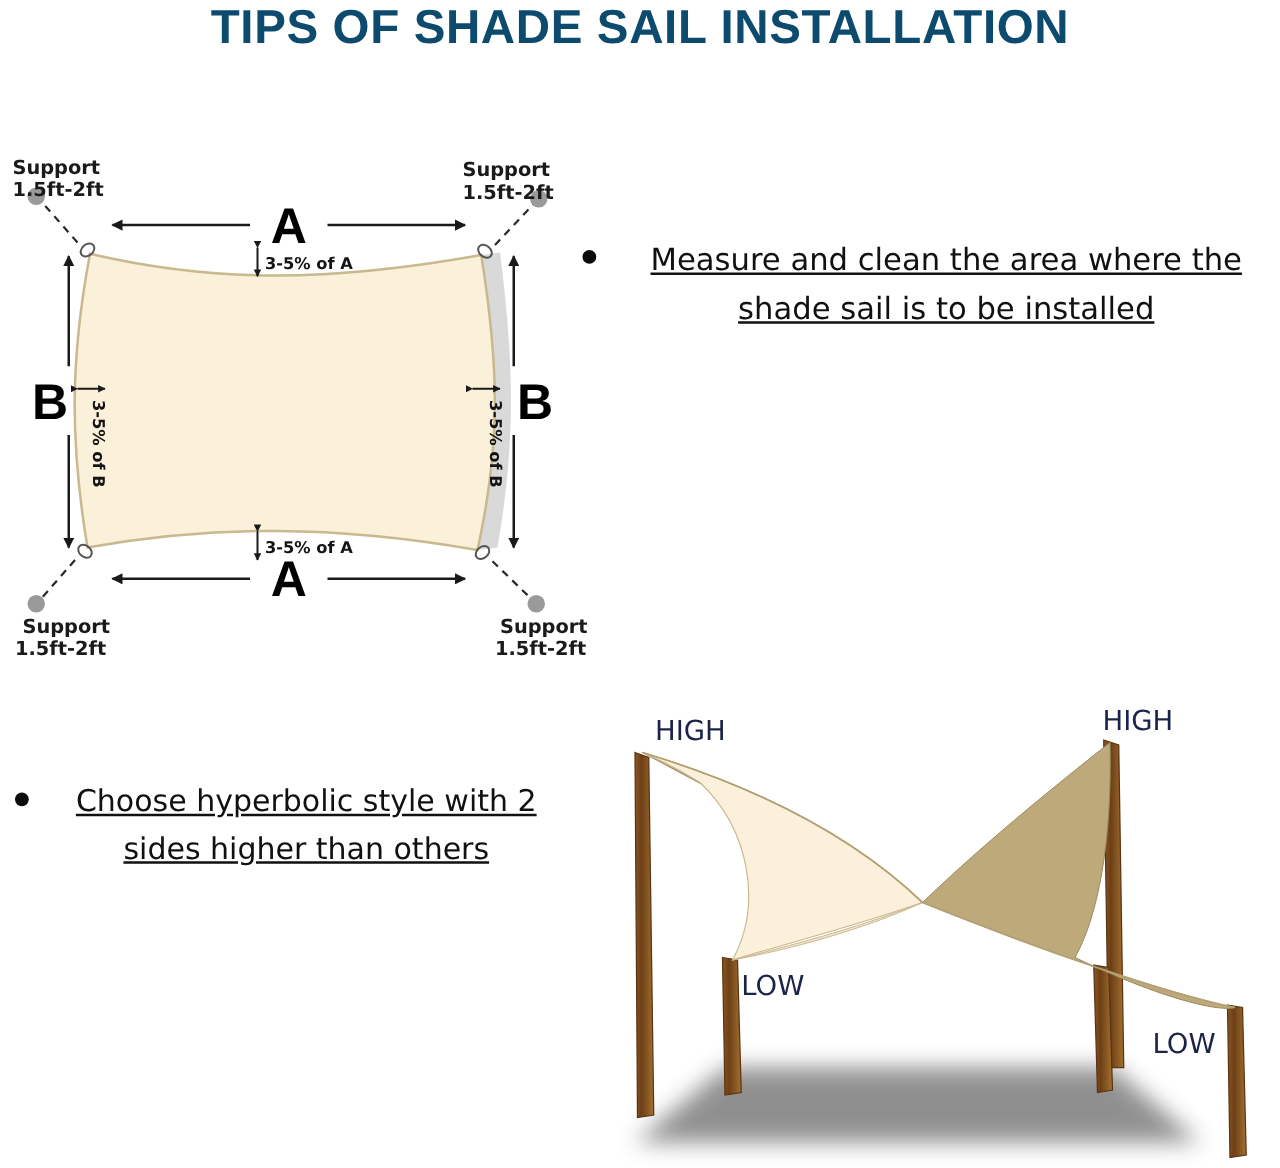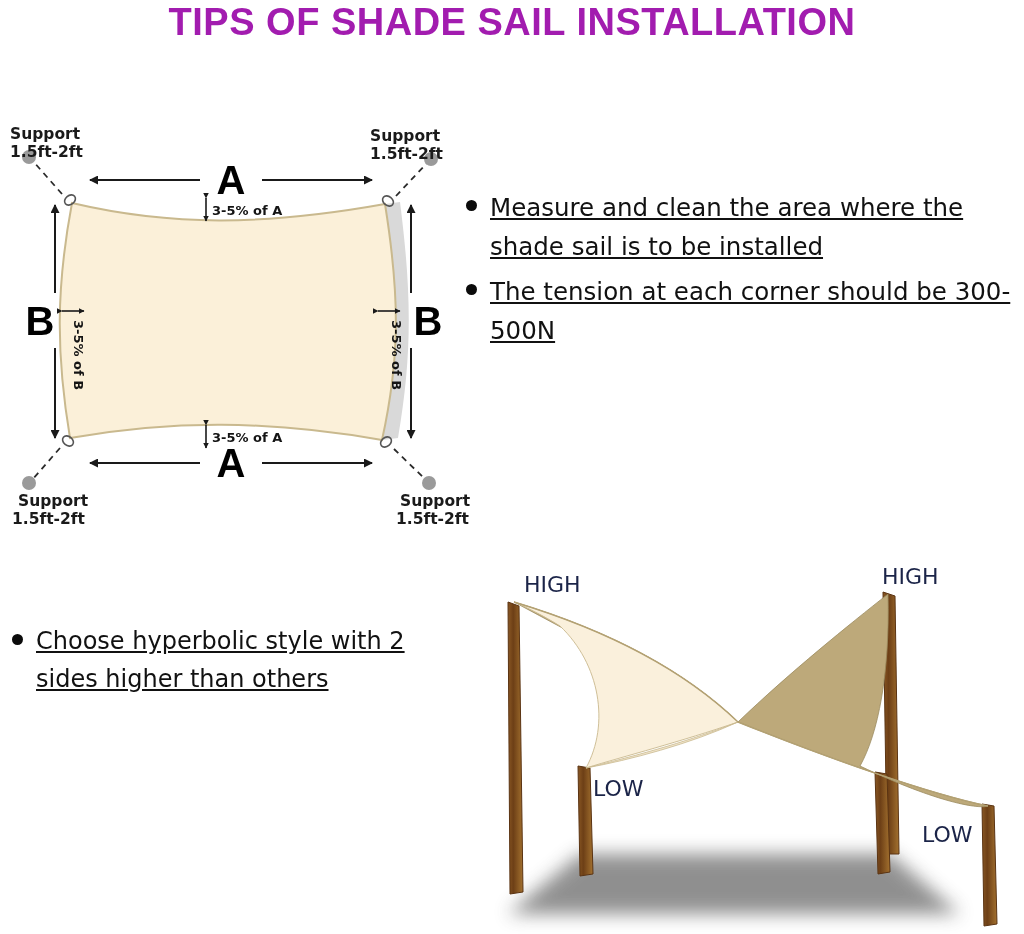--- a/index.html
+++ b/index.html
@@ -21,27 +21,28 @@
     position: absolute;
     left: 0;
     top: 0;
     width: 1024px;
     text-align: center;
     font-family: "Liberation Sans", sans-serif;
     font-weight: bold;
     font-size: 38px;
     letter-spacing: 0.5px;
     line-height: 44px;
-    color: #a21caf;
+    color: #0c4a6e;
     white-space: nowrap;
   }
 
   
   .panel {
     position: absolute;
+    text-align: center;
   }
 
   #rect-diagram-panel {
     left: 0px;
     top: 108px;
     width: 460px;
     height: 410px;
   }
 
   #tips-list-top {
@@ -224,24 +225,20 @@
       <line x1="378" y1="203" x2="400" y2="203" marker-start="url(#arrHeadSm)" marker-end="url(#arrHeadSm)"></line>
     </g>
     <text class="lbl-pct" x="392" y="212" transform="rotate(90 392 212)">3-5% of B</text>
   </svg>
 </div>
 
 <ul class="bullet-list panel" id="tips-list-top">
   <li class="bullet-item">
     <span class="bullet-dot"></span>
     <span class="bullet-text">Measure and clean the area where the shade sail is to be installed</span>
-  </li>
-  <li class="bullet-item">
-    <span class="bullet-dot"></span>
-    <span class="bullet-text">The tension at each corner should be 300-500N</span>
   </li>
 </ul>
 
 <ul class="bullet-list panel" id="tips-list-bottom">
   <li class="bullet-item">
     <span class="bullet-dot"></span>
     <span class="bullet-text">Choose hyperbolic style with 2 sides higher than others</span>
   </li>
 </ul>
 

